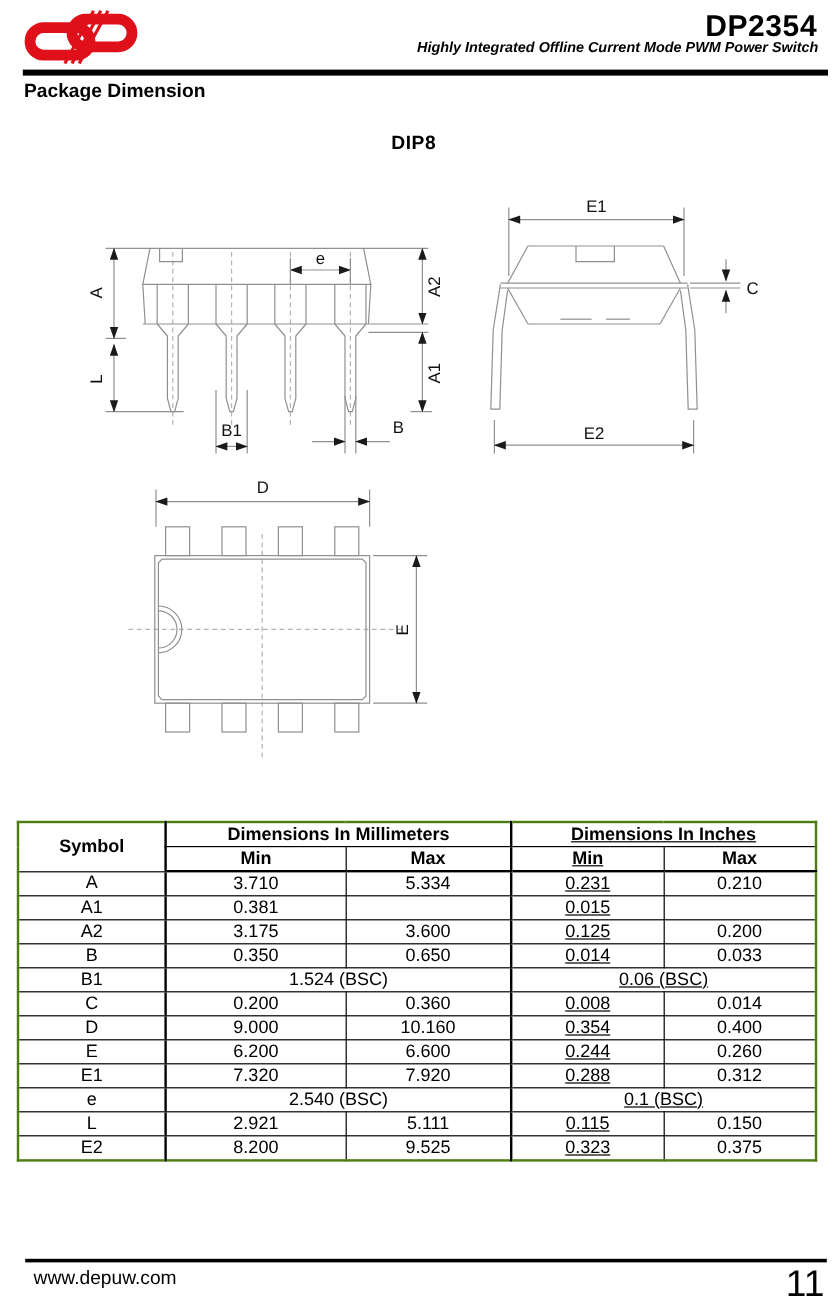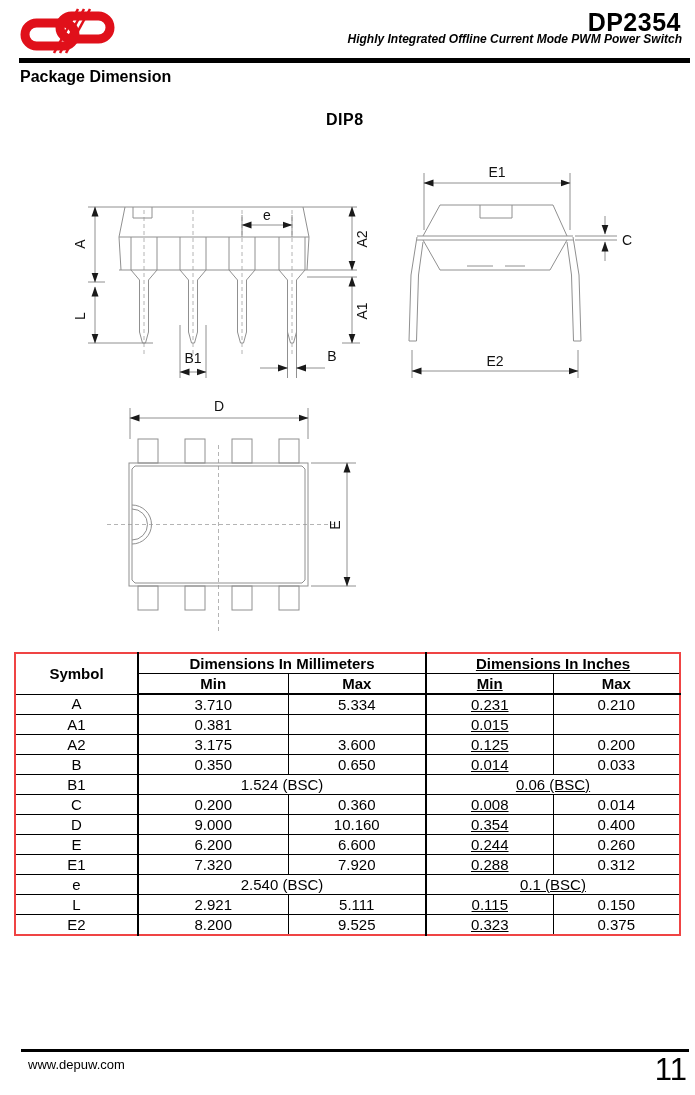--- a/index.html
+++ b/index.html
@@ -17,37 +17,37 @@
   .package-name { left:326px; top:111px; font-size:16px; font-weight:bold; letter-spacing:0.5px; }
 
   
   svg text { font-family:"Liberation Sans", sans-serif; font-size:14px; fill:#111; }
   .geo { stroke:#909090; fill:none; stroke-width:1; }
   .dash { stroke:#b4b4b4; fill:none; stroke-width:1; stroke-dasharray:4 3; }
   .dim { stroke:#909090; fill:none; stroke-width:1; }
 
   
   .dim-table {
-    position:absolute; left:14px; top:652px; width:667px;
+    position:absolute; left:14px; top:684px; width:667px;
     border-collapse:collapse; table-layout:fixed;
-    border:2px solid #ef4444; font-size:15px;
+    border:2px solid #4d7c0f; font-size:15px;
   }
   .dim-table th, .dim-table td {
     border:1px solid #000; height:19px; padding:0 2px;
     text-align:center; vertical-align:middle; line-height:1.05;
     overflow:hidden; white-space:nowrap;
   }
   .dim-table th { font-weight:bold; }
   .dim-table thead tr.subhead th { border-bottom:2px solid #000; }
   .b-right2 { border-right:2px solid #000 !important; }
   .b-left2 { border-left:2px solid #000 !important;text-decoration:underline; }
 
   
   .footer-rule { left:21px; top:1049px; width:668px; height:3px; background:#000; }
-  .website { left:28px; top:1057px; font-size:13px; }
+  .website { left:28px; top:1057px; font-size:16px; }
   .page-number { right:8px; top:1052px; font-size:31px; }
 </style>
 </head>
 <body>
 
 <div class="page">
 
   <svg class="abs" style="left:20px; top:7px;" width="95" height="48" viewBox="0 0 95 48">
     <g stroke="#e0101a" stroke-width="9" fill="none">
       <rect x="5" y="16" width="50" height="23" rx="11.5"></rect>

